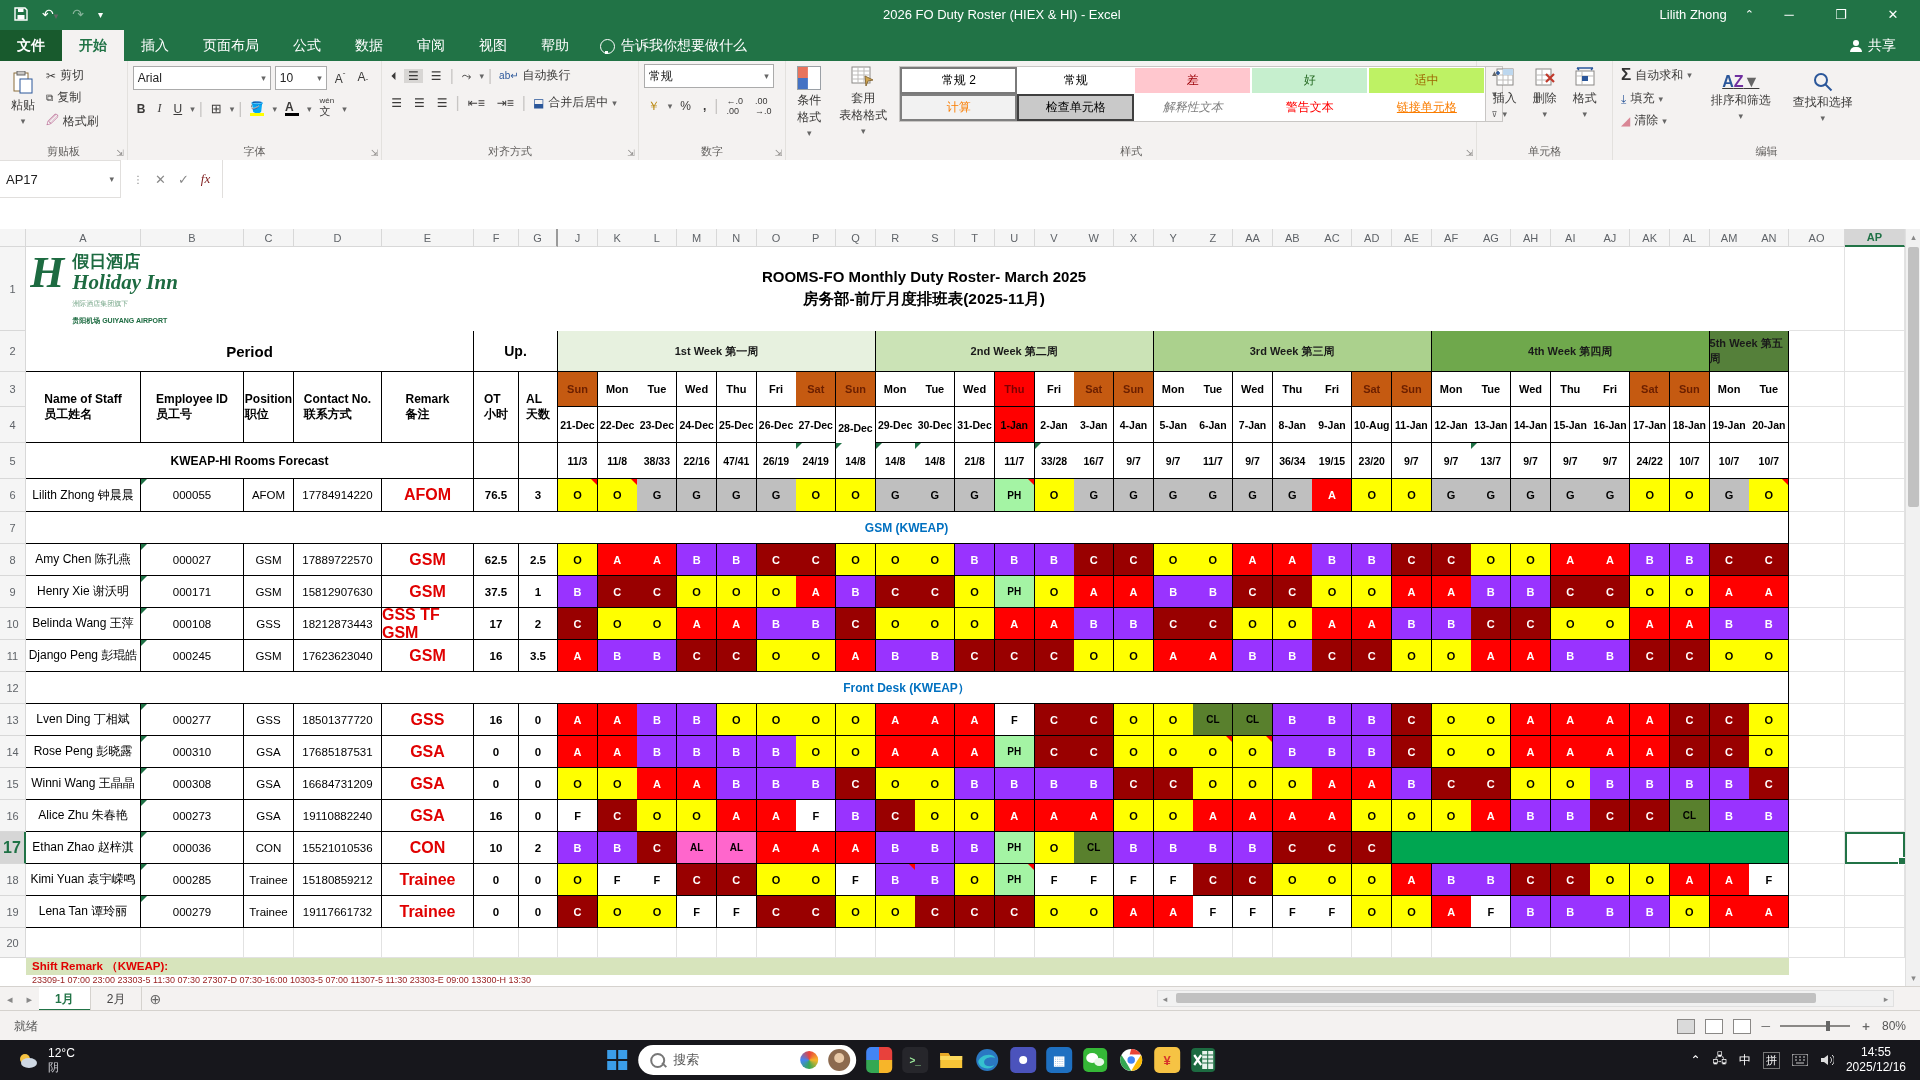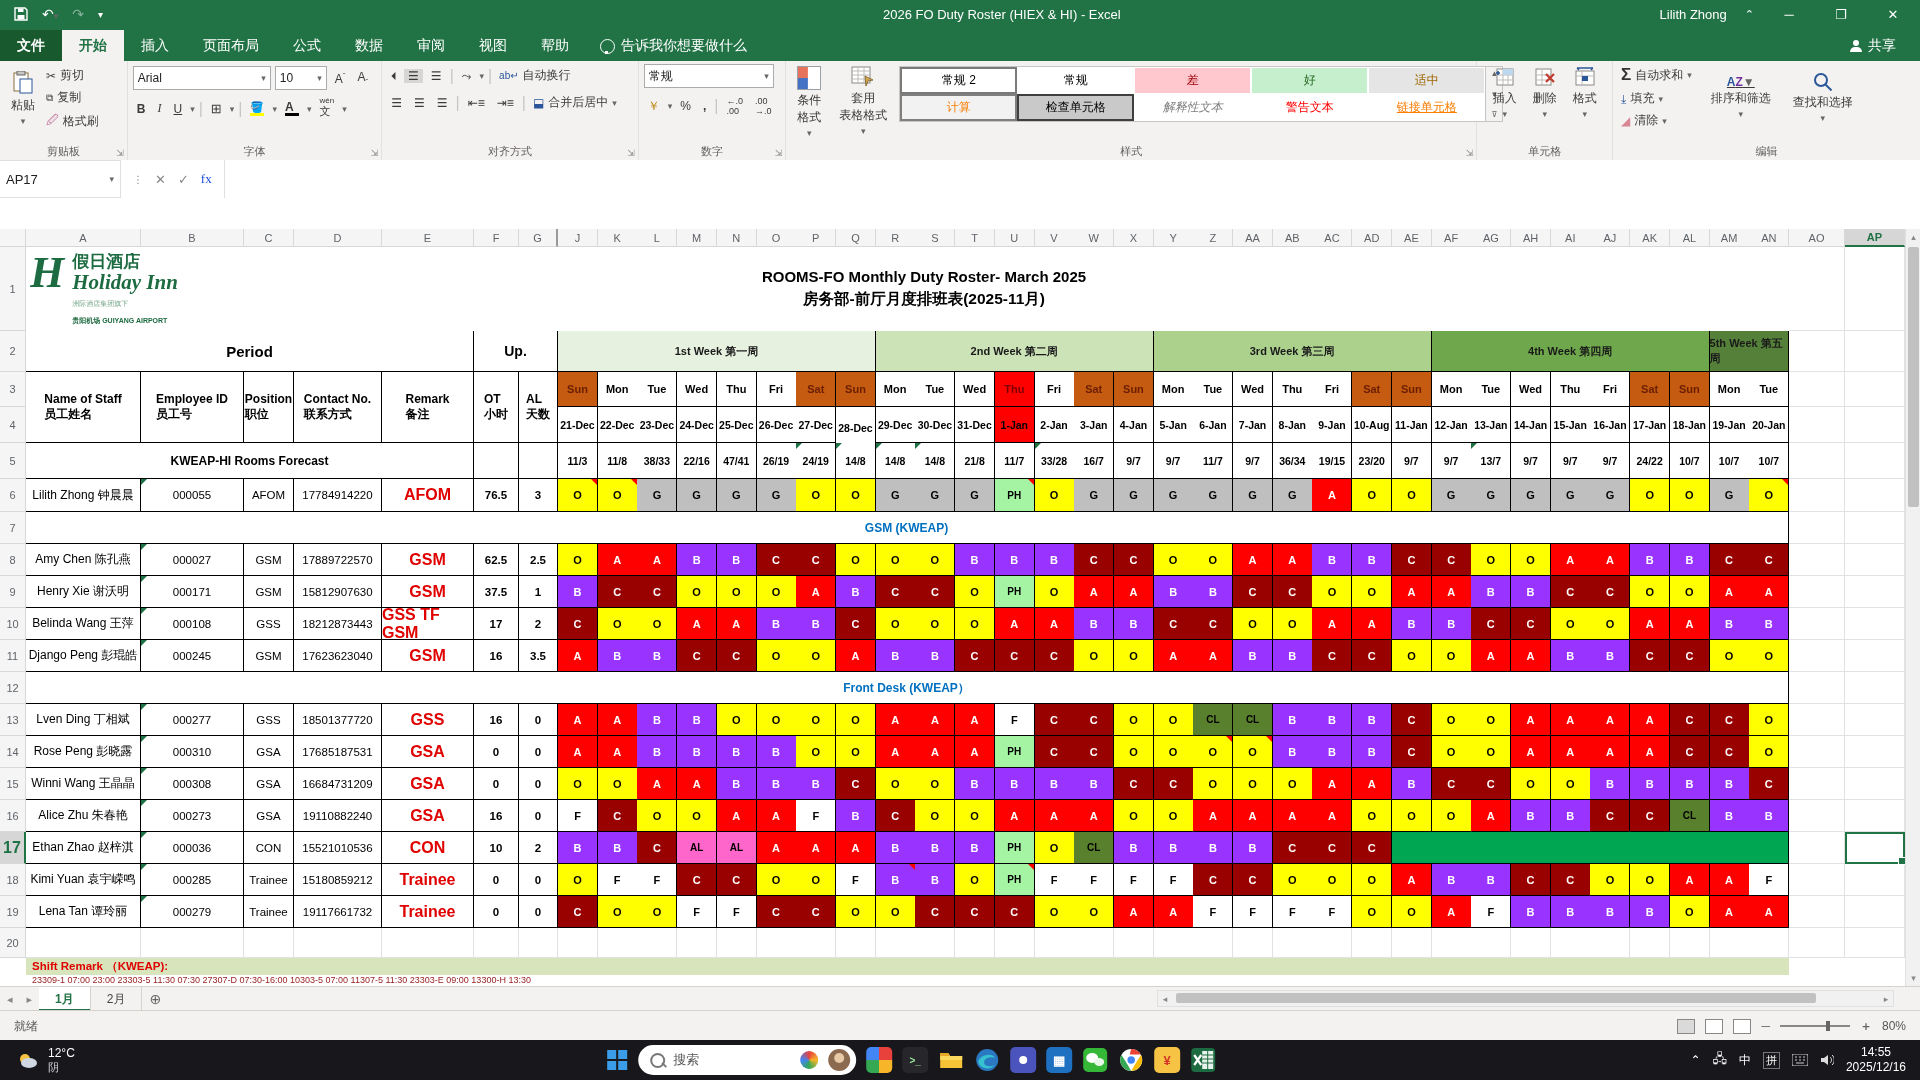--- a/index.html
+++ b/index.html
@@ -45,21 +45,21 @@
   .gscroll{display:flex;flex-direction:column;width:16px;border:1px solid #C8C6C4;border-left:none;background:#F4F2F1;justify-content:space-between;align-items:center;font-size:8px;color:#666;padding:2px 0;}
   .minigrid{width:22px;height:22px;background:
      linear-gradient(#fff,#fff) padding-box, #fff;border:1px solid #9AA0A6;
      background-image:linear-gradient(#E8735C 50%,#4472C4 50%);background-size:45% 100%;background-repeat:no-repeat;}
   .sigma{font-size:17px;font-weight:bold;color:#333;}
   
   .fbar{position:absolute;left:0;top:160px;width:1920px;height:38px;background:#fff;border-bottom:1px solid #E1DFDD;display:flex;align-items:stretch;font-size:13px;}
   .namebox{width:108px;border:1px solid #E1DFDD;border-left:none;display:flex;align-items:center;padding:0 6px;color:#222;}
   .namebox .car{margin-left:auto;}
   .fbtns{display:flex;align-items:center;gap:12px;padding:0 12px;color:#888;border-right:1px solid #E1DFDD;}
-  .fx{color:#1d4ed8;font-family:"Liberation Serif",serif;}
+  .fx{font-style:italic;color:#7f1d1d;font-family:"Liberation Serif",serif;}
   .finput{flex:1;}
   .gapband{position:absolute;left:0;top:198px;width:1920px;height:31px;background:#fff;border-bottom:1px solid #D5D2CE;}
   
   #sheet{position:absolute;left:0;top:229px;width:1920px;height:757px;background:#fff;overflow:hidden;}
   .cell{position:absolute;box-sizing:border-box;display:flex;align-items:center;justify-content:center;overflow:hidden;}
   .hdr{background:#F5F5F5;border-right:1px solid #D8D8D8;border-bottom:1px solid #D8D8D8;color:#5F6368;font-size:11px;}
   .hdr.sel{background:#D6D6D6;color:#1E7145;font-weight:bold;border-bottom:2px solid #217346;}
   .rhdr.sel{background:#D6D6D6;color:#1E7145;font-weight:bold;border-right:2px solid #217346;border-bottom:1px solid #D8D8D8;}
   .bcell{border-right:1px solid #000;border-bottom:1px solid #000;background:#fff;}
   .ghost{border-right:1px solid #E2E2E2;border-bottom:1px solid #E2E2E2;background:#fff;}
@@ -293,21 +293,21 @@
           <span style="white-space:pre;text-align:center">套用
 表格格式</span>
             <span class="car">▾</span>
         </div>
         <div style="display:flex;margin-top:2px;">
           <div class="galbox" id="style-gallery">
               <div class="gitem" style="background: rgb(255, 255, 255); color: rgb(0, 0, 0); border: 2px solid rgb(122, 122, 122);">常规  2</div>
               <div class="gitem" style="background: rgb(255, 255, 255); color: rgb(0, 0, 0);">常规</div>
               <div class="gitem" style="background: rgb(255, 199, 206); color: rgb(156, 0, 6);">差</div>
               <div class="gitem" style="background: rgb(198, 239, 206); color: rgb(39, 107, 36);">好</div>
-              <div class="gitem" style="background: #e5e5e5; color: rgb(156, 101, 0);">适中</div>
+              <div class="gitem" style="background: #bef264; color: rgb(156, 101, 0);">适中</div>
               <div class="gitem" style="background: rgb(242, 242, 242); color: rgb(250, 125, 0); border: 2px solid rgb(127, 127, 127);">计算</div>
               <div class="gitem" style="background: rgb(201, 201, 201); color: rgb(0, 0, 0); border: 2px solid rgb(63, 63, 63);">检查单元格</div>
               <div class="gitem" style="background: rgb(255, 255, 255); color: rgb(127, 127, 127); font-style: italic;">解释性文本</div>
               <div class="gitem" style="background: rgb(255, 255, 255); color: rgb(255, 0, 0);">警告文本</div>
               <div class="gitem" style="background: rgb(255, 255, 255); color: rgb(250, 125, 0); text-decoration: underline;">链接单元格</div>
             </div>
           <div class="gscroll">
               <span>▲</span>
               <span>▼</span>
               <span>⊽</span>
@@ -366,21 +366,21 @@
               <span>填充</span>
               <span class="car">▾</span>
             </div>
           <div class="sbtn">
               <span style="color:#D98695">◢</span>
               <span>清除</span>
               <span class="car">▾</span>
             </div>
         </div>
         <div class="bigbtn">
-          <span style="line-height:1;font-size:12px;text-decoration:underline;"><span style="color:#2B579A;font-weight:bold">A</span><span style="color:#7030A0;font-weight:bold">Z</span><span style="color:#666">▼</span></span>
+          <span style="line-height:1;font-size:16px;text-decoration:underline;"><span style="color:#2B579A;font-weight:bold">A</span><span style="color:#7030A0;font-weight:bold">Z</span><span style="color:#666">▼</span></span>
           <span>排序和筛选</span>
             <span class="car">▾</span>
         </div>
         <div class="bigbtn">
           <svg width="20" height="20" viewBox="0 0 20 20">
               <circle cx="8" cy="8" r="6" fill="none" stroke="#2B579A" stroke-width="2"></circle>
               <path d="M12.5 12.5l6 6" stroke="#2B579A" stroke-width="2"></path>
             </svg>
           <span>查找和选择</span>
             <span class="car">▾</span>

